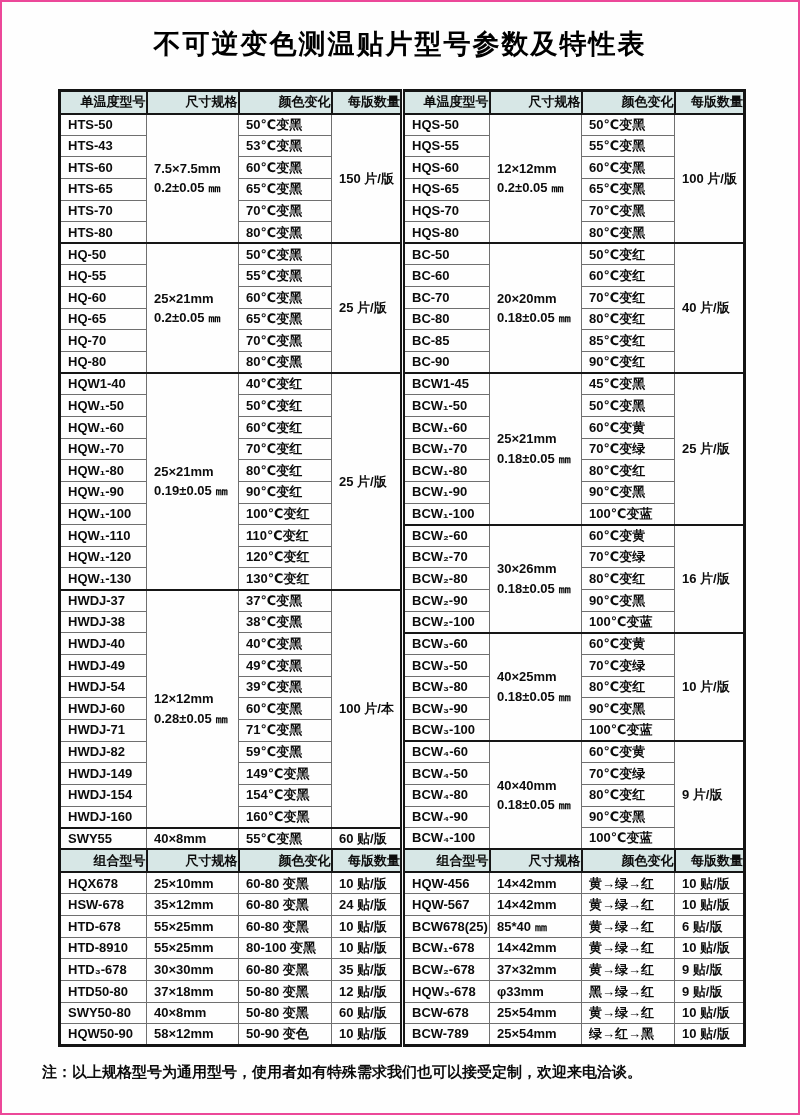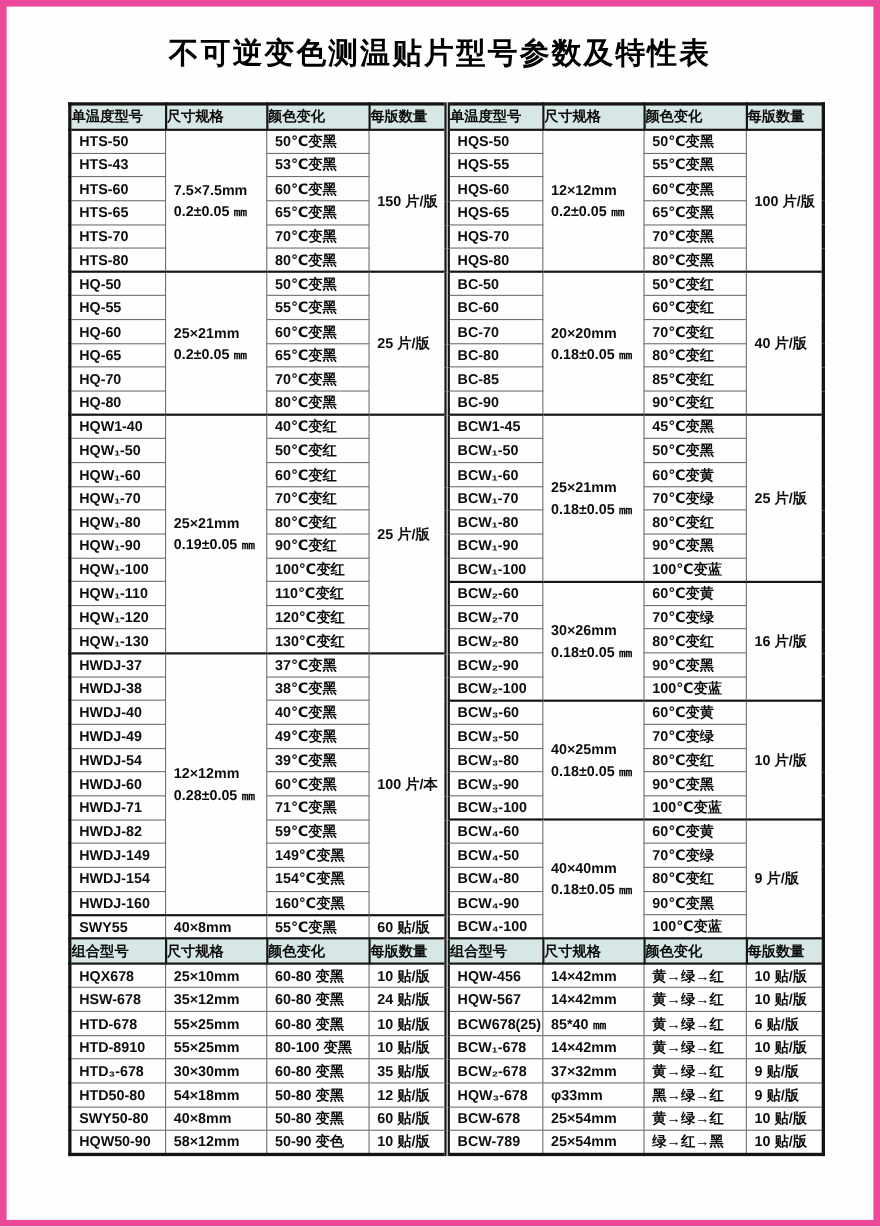--- a/index.html
+++ b/index.html
@@ -1,20 +1,20 @@
 <!DOCTYPE html>
 <html><head>
 <meta charset="utf-8">
 <style>
   html,body{margin:0;padding:0;background:#ffffff;}
   .page{
     box-sizing:border-box;
     width:800px;height:1115px;
     background:#fefefe;
-    border:6px solid #ec4899;
+    border:2px solid #ec4899;
     padding-top:24px;
     font-family:"Liberation Sans","DejaVu Sans",sans-serif;
     overflow:hidden;
   }
   .title{
     margin:0;
     text-align:center;
     font-size:27px;
     font-weight:900;
     letter-spacing:2px;
@@ -37,21 +37,21 @@
     white-space:pre-line;
     line-height:1.35;
     overflow:hidden;
     vertical-align:middle;
   }
   tr{height:21.65px;}
   tr.hrow{height:23px;}
   td.head{
     background:#d7e7e6;
     border:2px solid #161616;
-    text-align:left;
+    text-align:right;
     padding:0;
   }
   td.gs{border-top:2px solid #161616;}
   td.mid{border-left:5px double #161616;}
   td.size{line-height:1.5;margin-top:16px;}
   .note{
     margin:16px 0 0 40px;
     font-size:15px;
     font-weight:bold;
     color:#0c0c0c;
@@ -376,21 +376,21 @@
           <td class="cell">30×30mm</td>
           <td class="cell">60-80 变黑</td>
           <td class="cell">35 贴/版</td>
           <td class="cell mid">BCW₂-678</td>
           <td class="cell">37×32mm</td>
           <td class="cell">黄→绿→红</td>
           <td class="cell">9 贴/版</td>
         </tr>
         <tr>
           <td class="cell">HTD50-80</td>
-          <td class="cell">54×18mm</td>
+          <td class="cell">37×18mm</td>
           <td class="cell">50-80 变黑</td>
           <td class="cell">12 贴/版</td>
           <td class="cell mid">HQW₃-678</td>
           <td class="cell">φ33mm</td>
           <td class="cell">黑→绿→红</td>
           <td class="cell">9 贴/版</td>
         </tr>
         <tr>
           <td class="cell">SWY50-80</td>
           <td class="cell">40×8mm</td>
@@ -407,13 +407,14 @@
           <td class="cell">50-90 变色</td>
           <td class="cell">10 贴/版</td>
           <td class="cell mid">BCW-789</td>
           <td class="cell">25×54mm</td>
           <td class="cell">绿→红→黑</td>
           <td class="cell">10 贴/版</td>
         </tr>
       </tbody>
   </table>
 
+  <p class="note">注：以上规格型号为通用型号，使用者如有特殊需求我们也可以接受定制，欢迎来电洽谈。</p>
 </div>
 
 </body></html>

